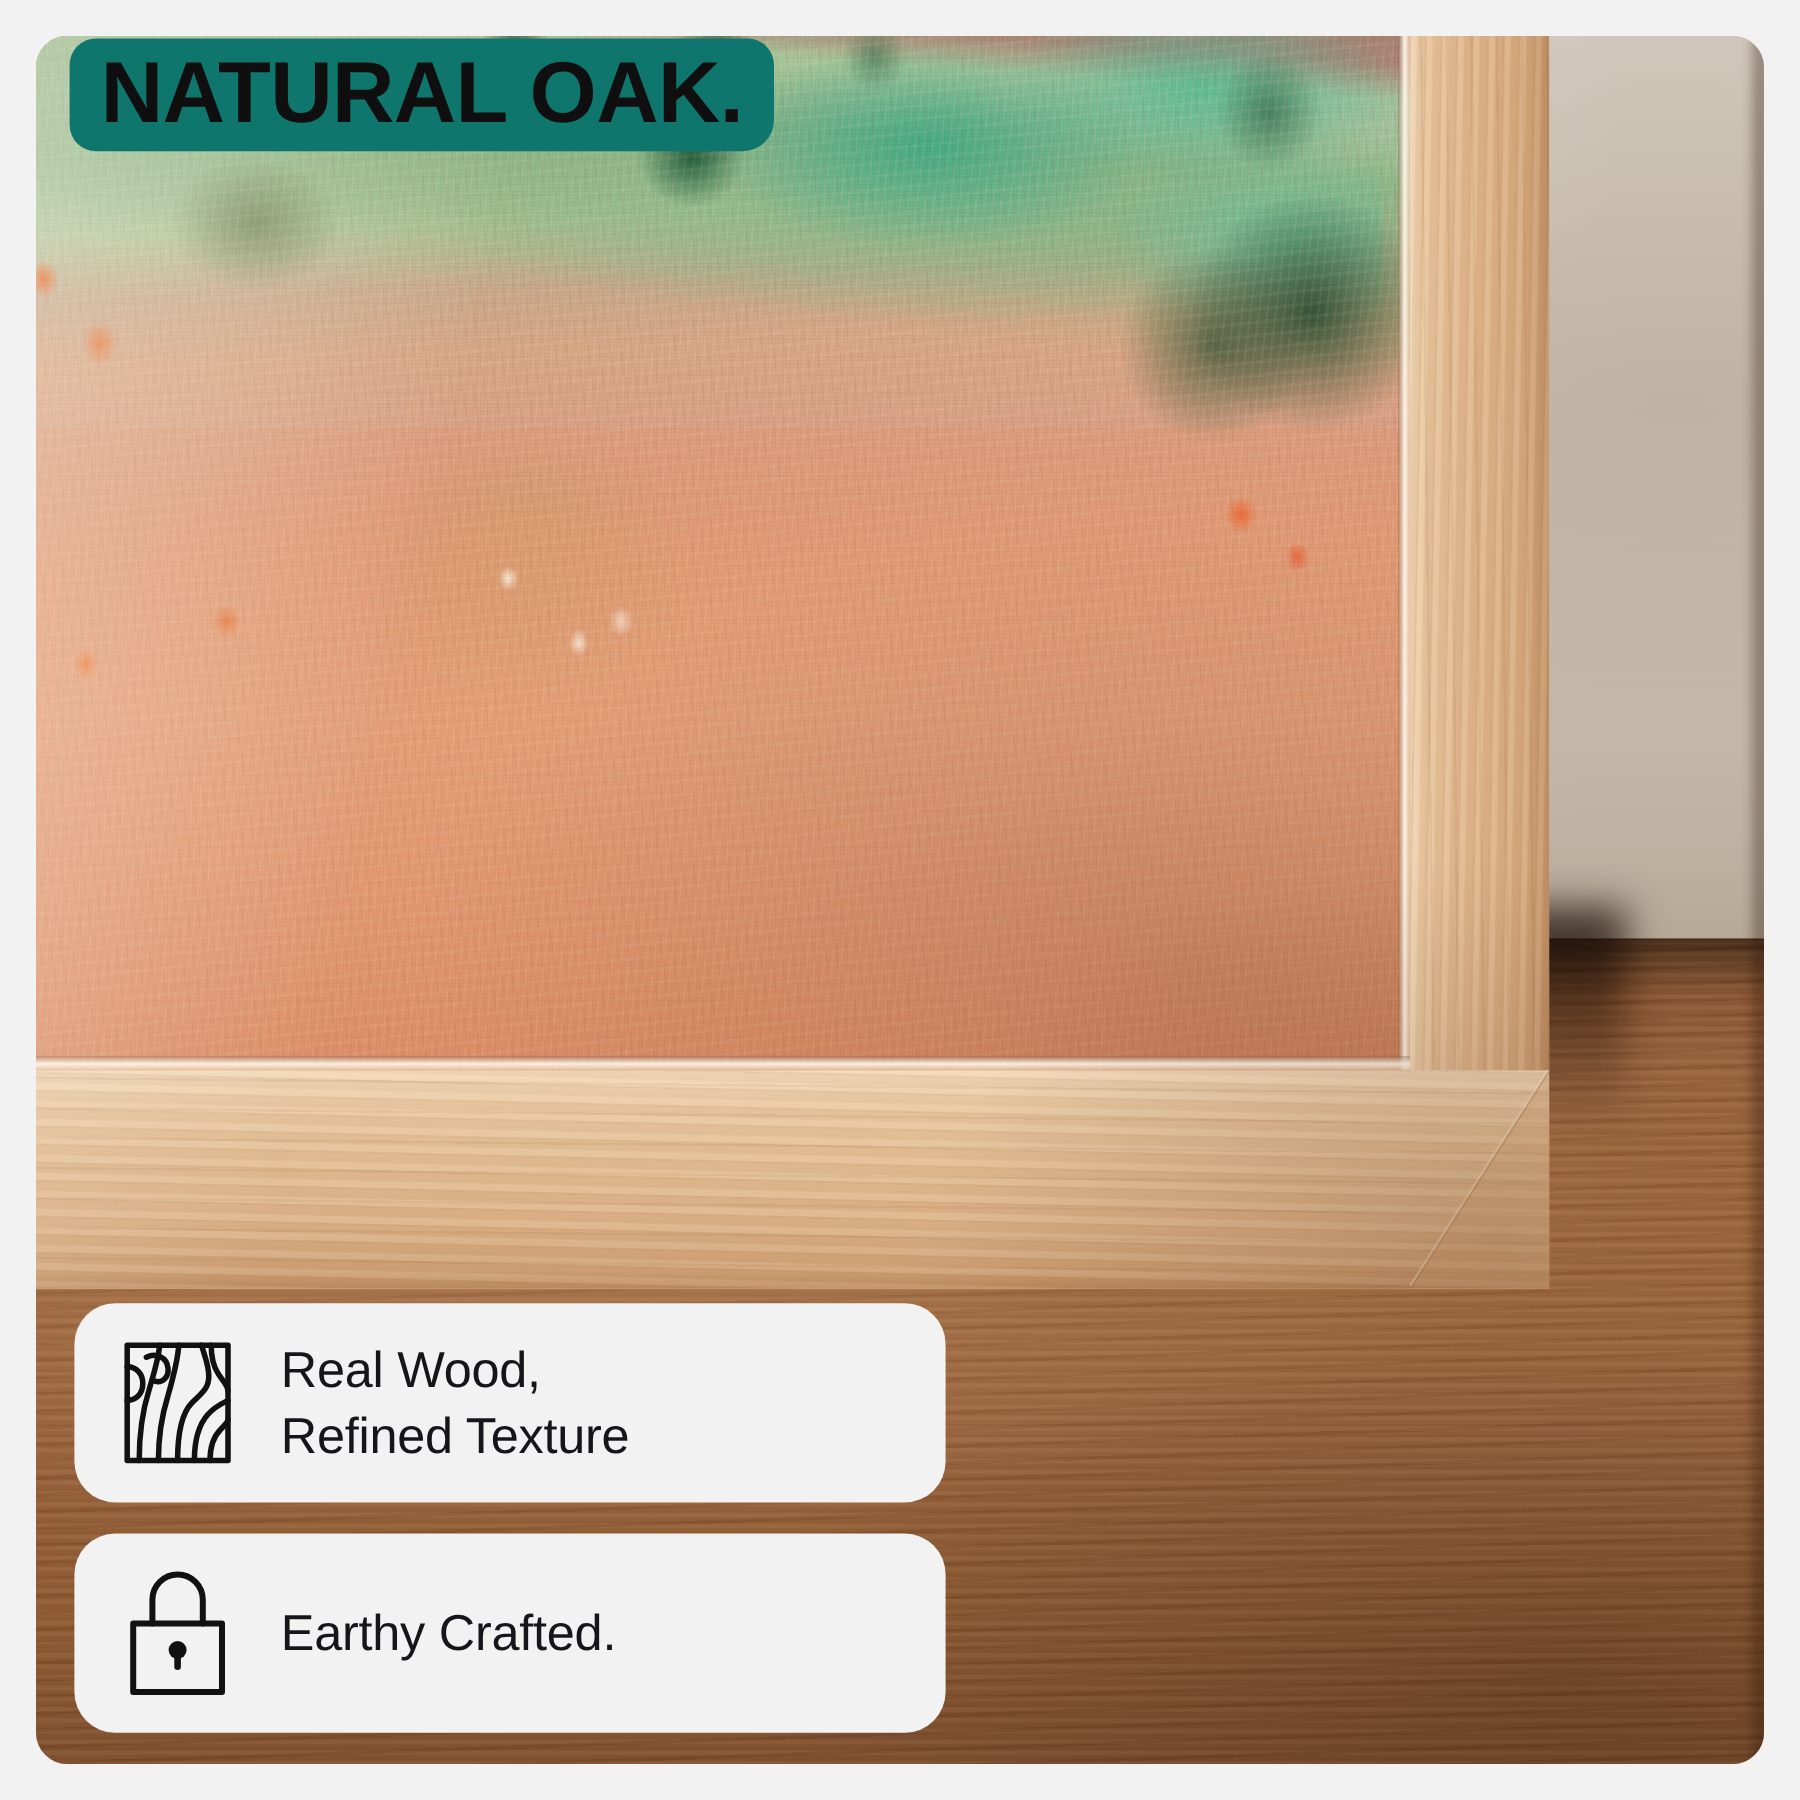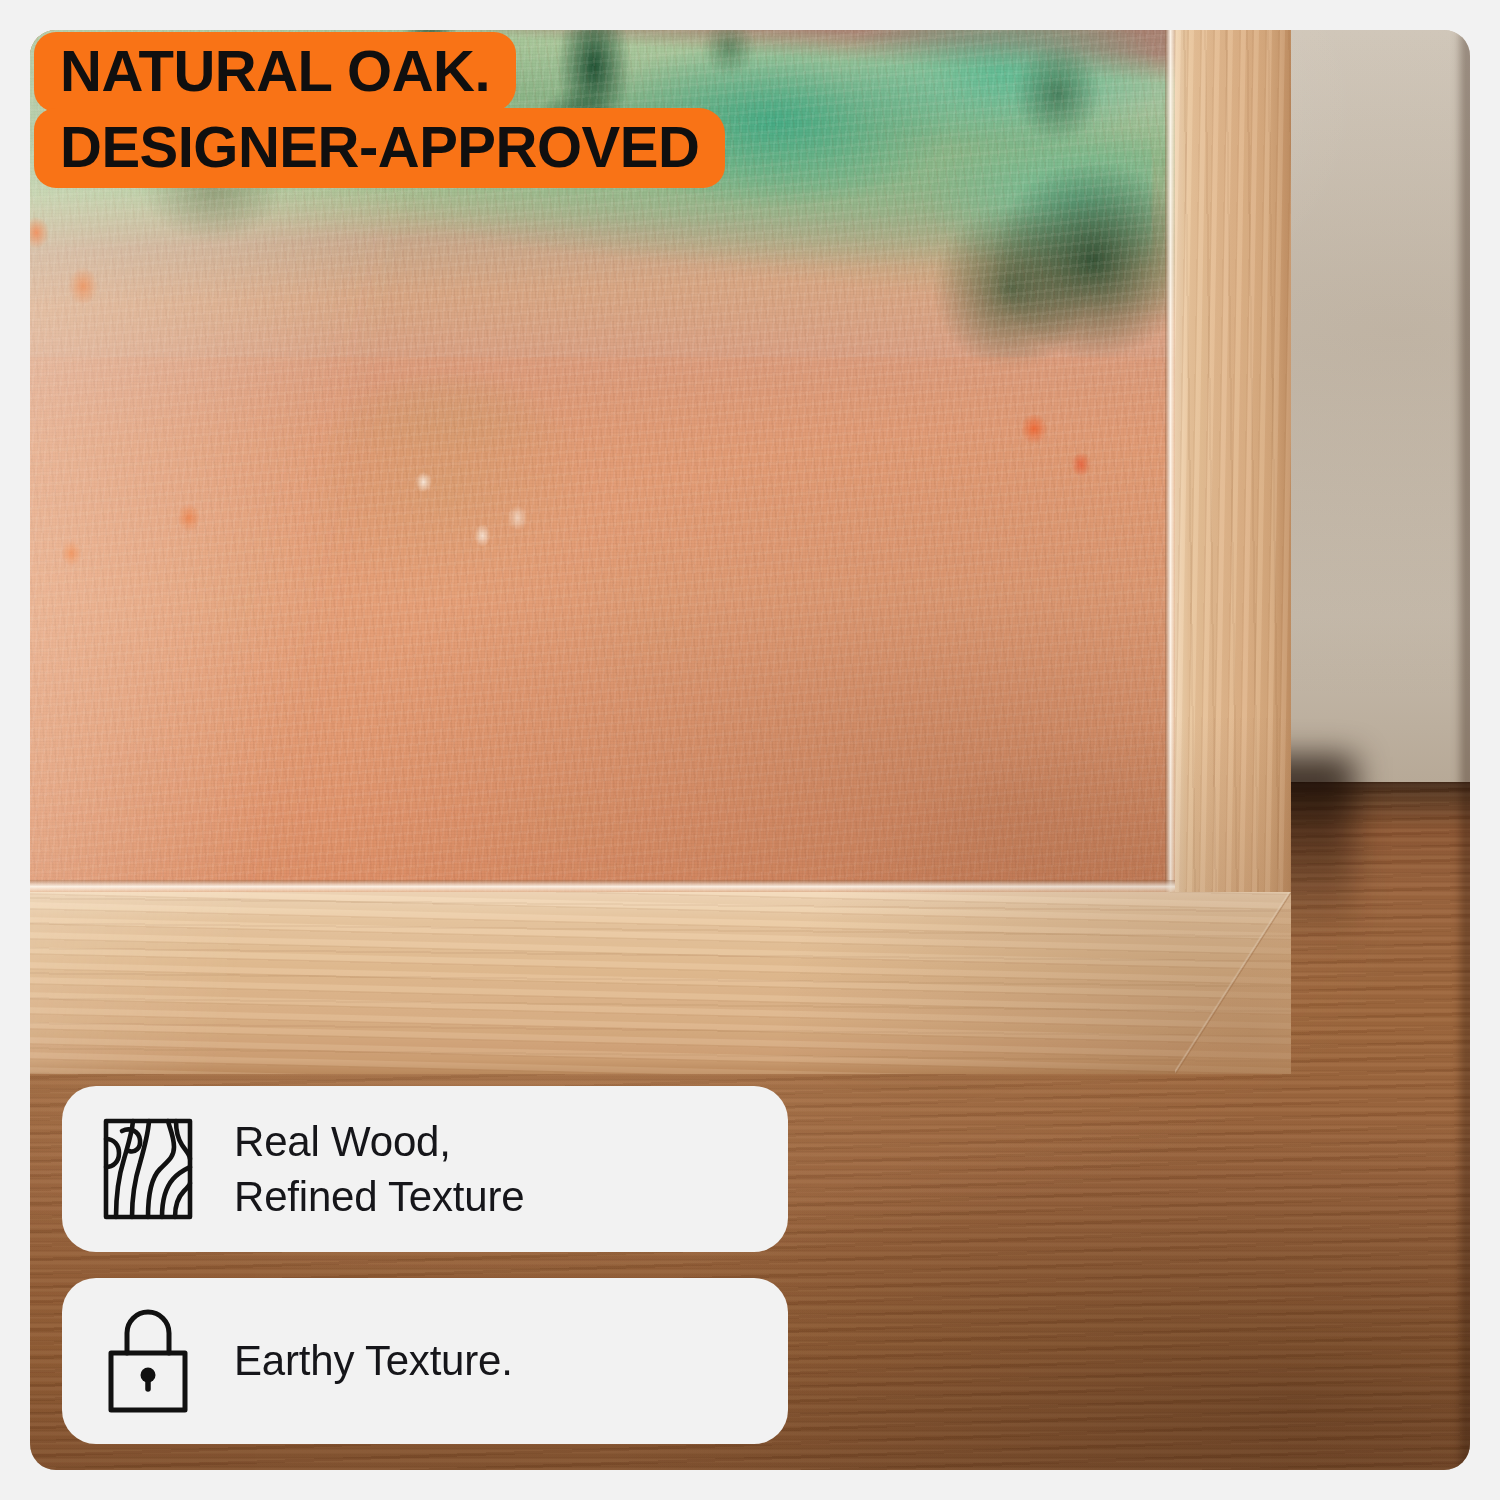--- a/index.html
+++ b/index.html
@@ -366,30 +366,31 @@
   #headline {
     position: absolute;
     left: 34px;
     top: 32px;
     display: flex;
     flex-direction: column;
     align-items: flex-start;
     z-index: 6;
   }
   .pill {
-    background: #f97316;
+    background: #0f766e;
     border-radius: 22px;
     padding: 10px 26px 12px 26px;
-    font-size: 58px;
+    font-size: 72px;
     line-height: 1.0;
     font-weight: 700;
     letter-spacing: -0.5px;
     color: #100f0f;
     white-space: nowrap;
     font-family: "Liberation Sans", "DejaVu Sans", sans-serif;
+    margin-left: 24px;
   }
   .pill-1 { border-bottom-right-radius: 26px; }
   .pill-2 { margin-top: -4px; border-top-right-radius: 26px; }
 
   
   #features {
     position: absolute;
     left: 62px;
     bottom: 56px;
     display: flex;
@@ -467,21 +468,20 @@
       <div class="mitre"></div>
 
       <div class="frame-sheen"></div>
     </div>
     <div class="frame-edge-shadow"></div>
 
   </div>
 
   <div id="headline">
     <div class="pill pill-1">NATURAL OAK.</div>
-    <div class="pill pill-2">DESIGNER-APPROVED</div>
   </div>
 
   <div id="features">
 
     <div class="card">
       <div class="card-icon">
         <svg width="92" height="104" viewBox="0 0 92 104" fill="none" stroke="#111111" stroke-width="4.6" stroke-linecap="round" stroke-linejoin="round">
           <rect x="4" y="4" width="84" height="96"></rect>
           <path d="M14 100 C14 78 17 58 22 42 C26 28 30 16 31 4"></path>
           <path d="M30 100 C30 80 33 62 38 46 C42 32 46 18 47 4"></path>
@@ -502,19 +502,19 @@
     <div class="card">
       <div class="card-icon">
         <svg width="86" height="104" viewBox="0 0 86 104" fill="none" stroke="#111111" stroke-width="5" stroke-linecap="round" stroke-linejoin="round">
           <path d="M22 44 V24 C22 12.4 31.4 3 43 3 C54.6 3 64 12.4 64 24 V44"></path>
           <rect x="6" y="44" width="74" height="57"></rect>
           <circle cx="43" cy="66" r="7.5" fill="#111111" stroke="none"></circle>
           <path d="M43 70 L43 80" stroke-width="5.5"></path>
         </svg>
       </div>
       <div class="card-text">
-        <span class="l1">Earthy Texture.</span>
+        <span class="l1">Earthy Crafted.</span>
       </div>
     </div>
 
   </div>
 
 </div>
 
 </body></html>

